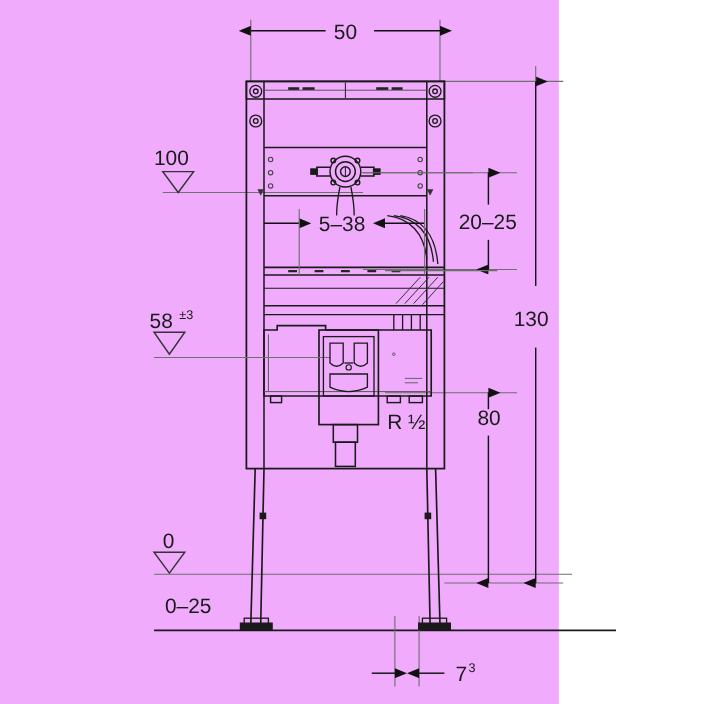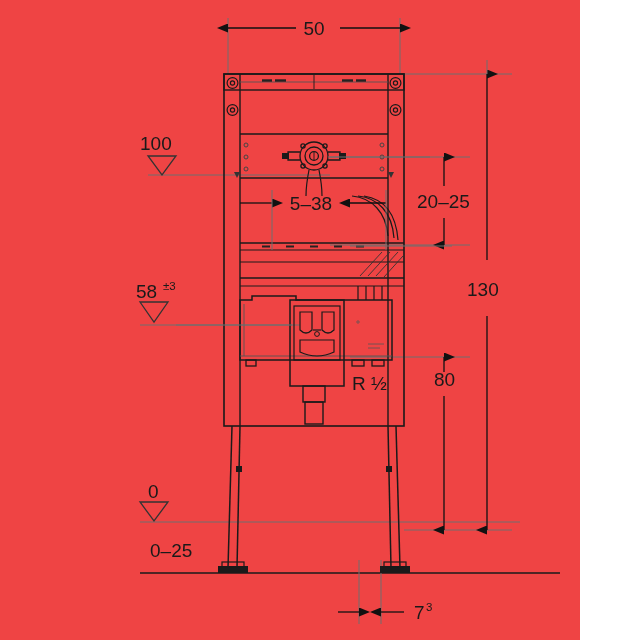--- a/index.html
+++ b/index.html
@@ -9,23 +9,23 @@
   }
   body {
     width: 640px;
     height: 640px;
     font-family: "Liberation Sans", sans-serif;
     color: #1a1a1a;
     overflow: hidden;
   }
   #drawing-root {
     position: relative;
-    width: 580px;
+    width: 508px;
     height: 640px;
-    background: #ef4444;
+    background: #f0abfc;
   }
   svg#technical-drawing {
     display: block;
     width: 640px;
     height: 640px;
   }
   .dim-text {
     font-family: "Liberation Sans", sans-serif;
     font-size: 19px;
     fill: #1a1a1a;

